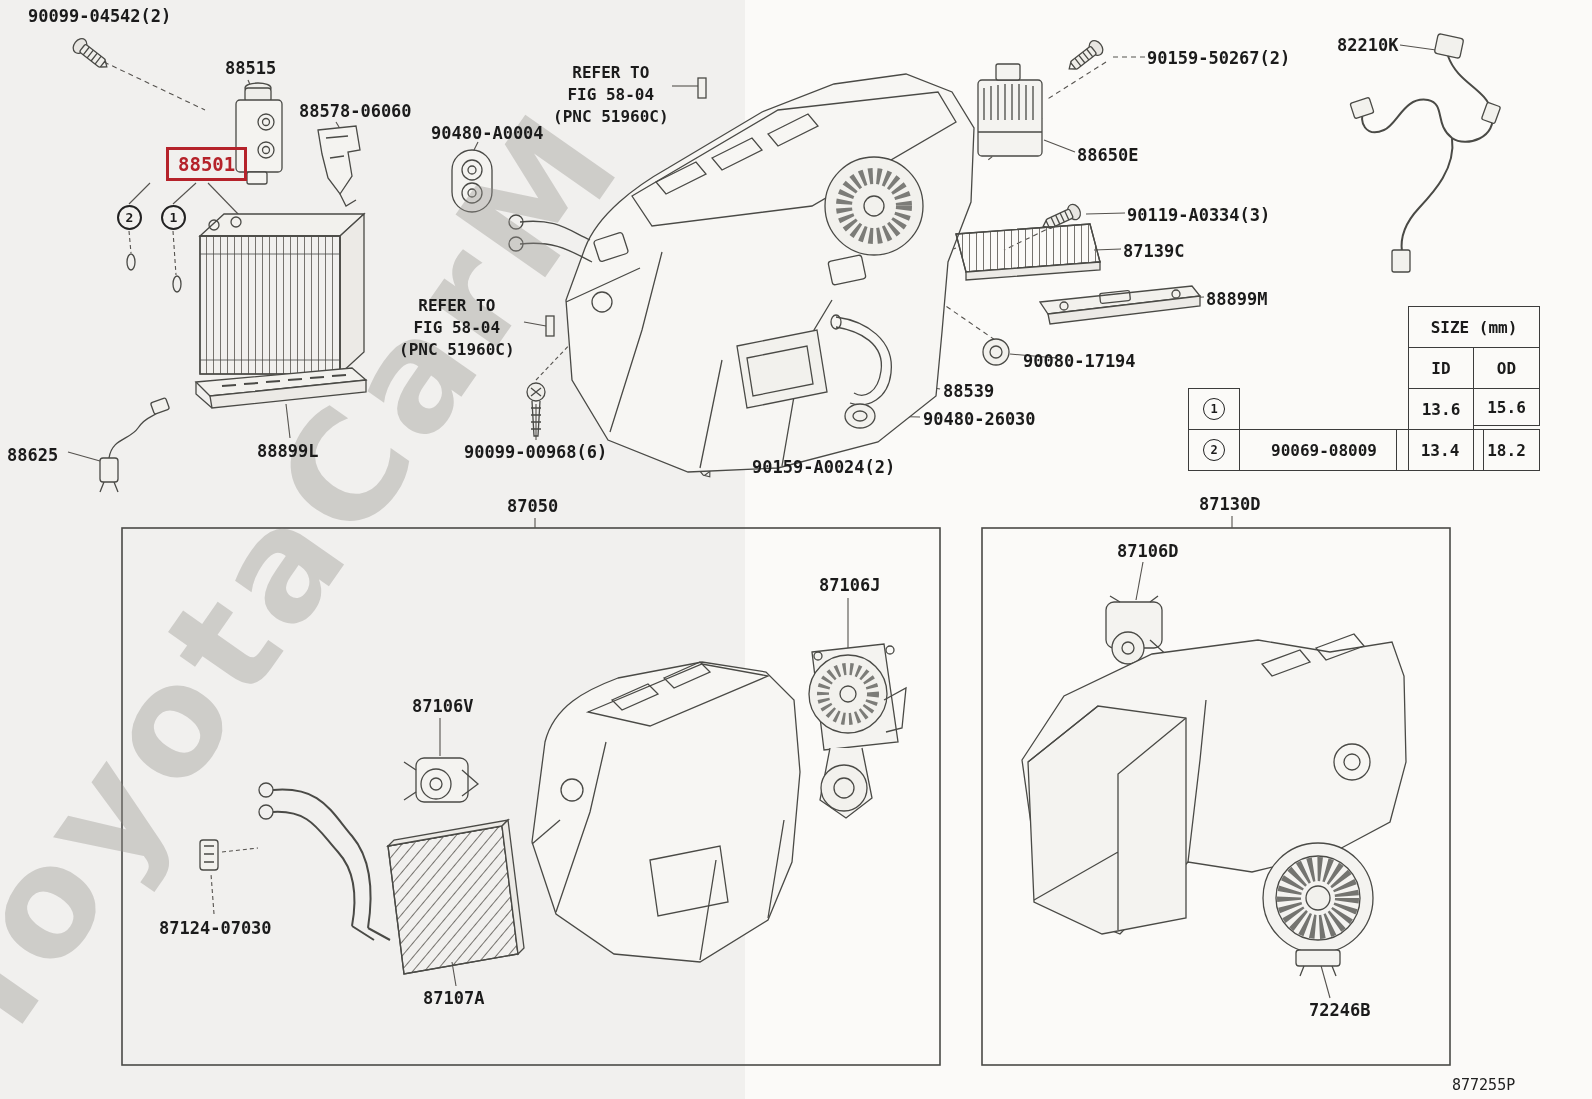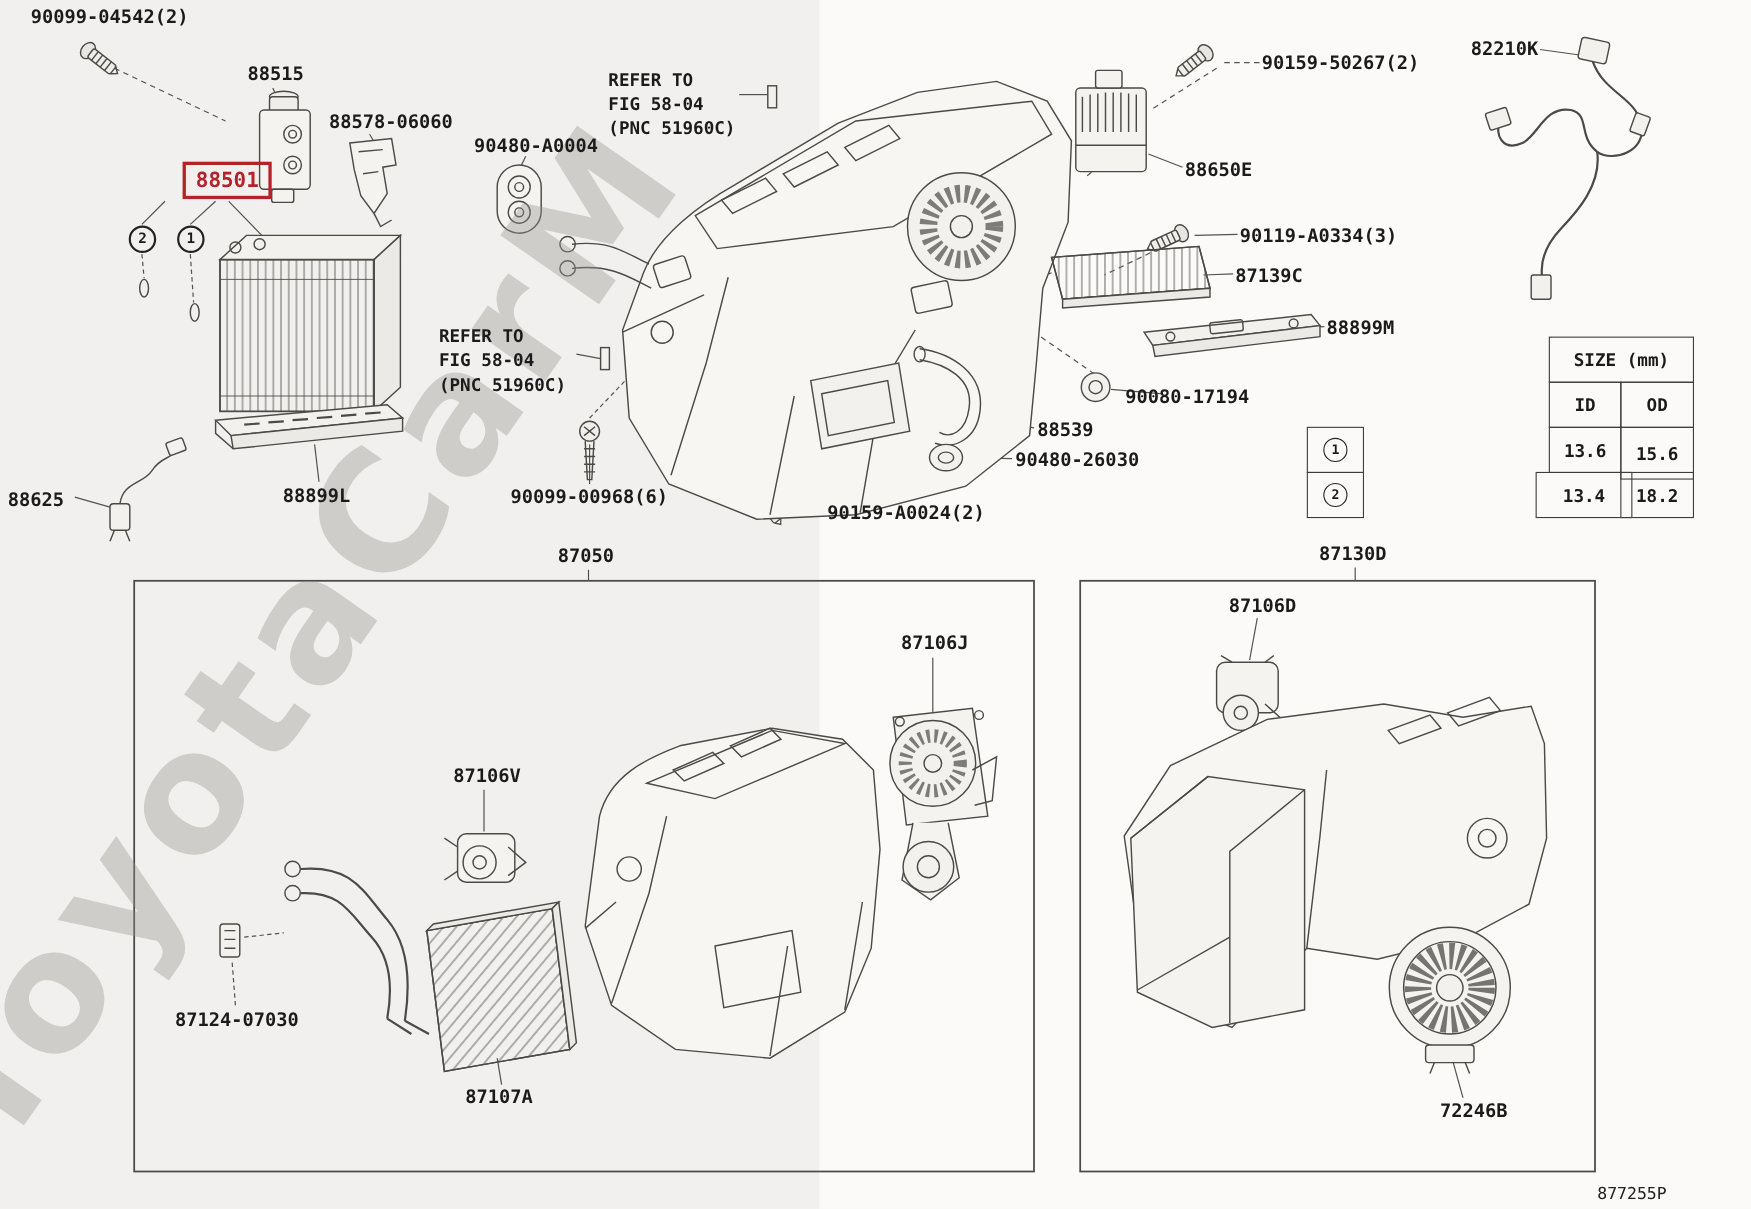--- a/index.html
+++ b/index.html
@@ -18,21 +18,21 @@
     font-family:"DejaVu Sans", sans-serif;
     font-size:150px; font-weight:bold; letter-spacing:10px; white-space:nowrap;
     color:rgba(150,147,142,0.38);
     transform:rotate(-55deg); transform-origin:0 100%;
     pointer-events:none;
   }
   .lbl {
     position:absolute; z-index:3;
     font-size:17px; font-weight:bold; color:#1b1b1b; white-space:nowrap;
   }
-  .note { position:absolute; z-index:3; font-size:16px; font-weight:bold; color:#1b1b1b; line-height:22px; white-space:nowrap; }
+  .note { position:absolute; z-index:3; font-size:16px; font-weight:bold; color:#1b1b1b; line-height:22px; white-space:nowrap;text-align:center; }
   .red-box {
     position:absolute; z-index:3;
     border:3px solid #b5222a; color:#b5222a;
     font-size:19px; font-weight:bold; padding:3px 9px; white-space:nowrap;
   }
   .callout {
     position:absolute; z-index:3; width:25px; height:25px;
     border:2px solid #222; border-radius:50%;
     display:flex; align-items:center; justify-content:center;
     font-size:13px; font-weight:bold; color:#1b1b1b;
@@ -398,23 +398,24 @@
   <div class="lbl" style="left:1309px;top:1000px">72246B</div>
 
   <div class="tbl-cell" style="left:1408px;top:306px;width:132px;height:42px">SIZE (mm)</div>
   <div class="tbl-cell" style="left:1408px;top:347px;width:66px;height:42px">ID</div>
   <div class="tbl-cell" style="left:1473px;top:347px;width:67px;height:42px">OD</div>
 
   <div class="tbl-cell" style="left:1188px;top:388px;width:52px;height:42px">
     <span class="tc-callout">1</span>
   </div>
   <div class="tbl-cell" style="left:1408px;top:388px;width:66px;height:42px">13.6</div>
-  <div class="tbl-cell" style="left:1473px;top:388px;width:67px;height:48px">15.6</div>
+  <div class="tbl-cell" style="left:1473px;top:388px;width:67px;height:38px">15.6</div>
 
   <div class="tbl-cell" style="left:1188px;top:429px;width:52px;height:42px">
     <span class="tc-callout">2</span>
   </div>
+  <div class="tbl-cell" style="left:1239px;top:429px;width:170px;height:42px">90069-08009</div>
   <div class="tbl-cell" style="left:1396px;top:429px;width:88px;height:42px">13.4</div>
   <div class="tbl-cell" style="left:1473px;top:429px;width:67px;height:42px">18.2</div>
 
   <div class="code" style="left:1452px;top:1076px">877255P</div>
 
 </div>
 
 </body></html>

